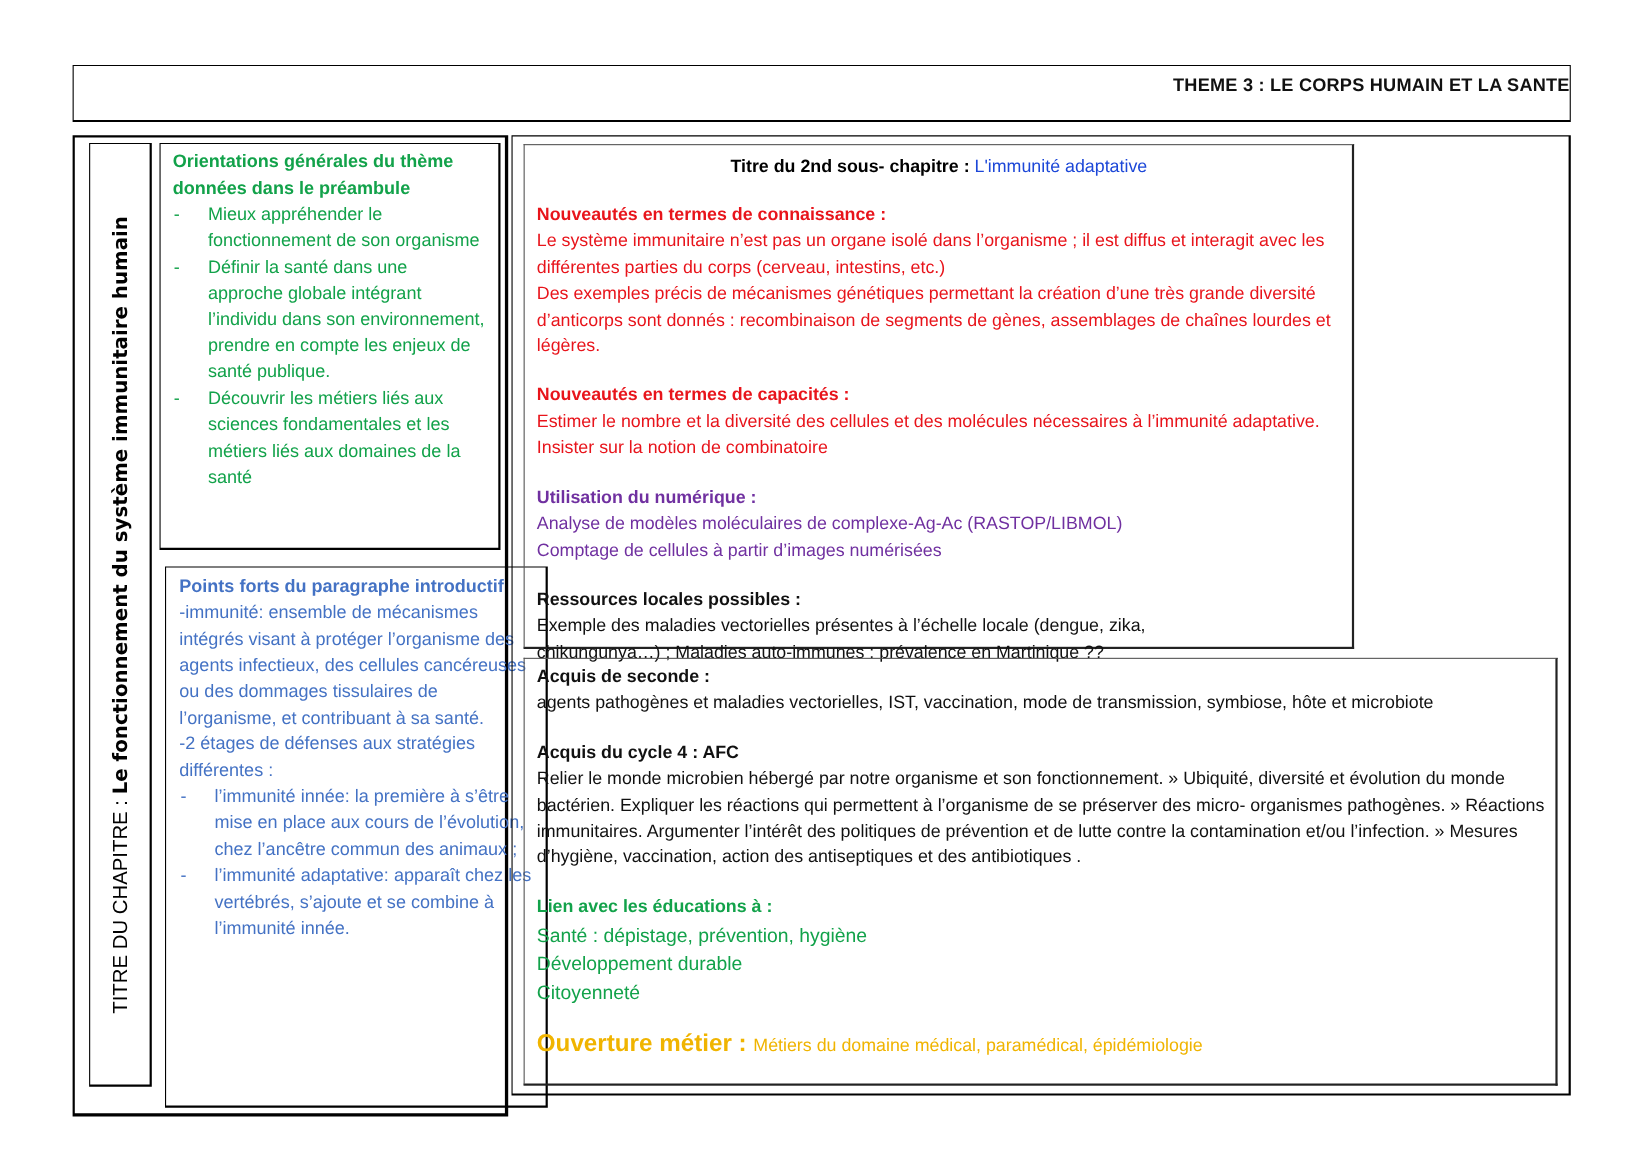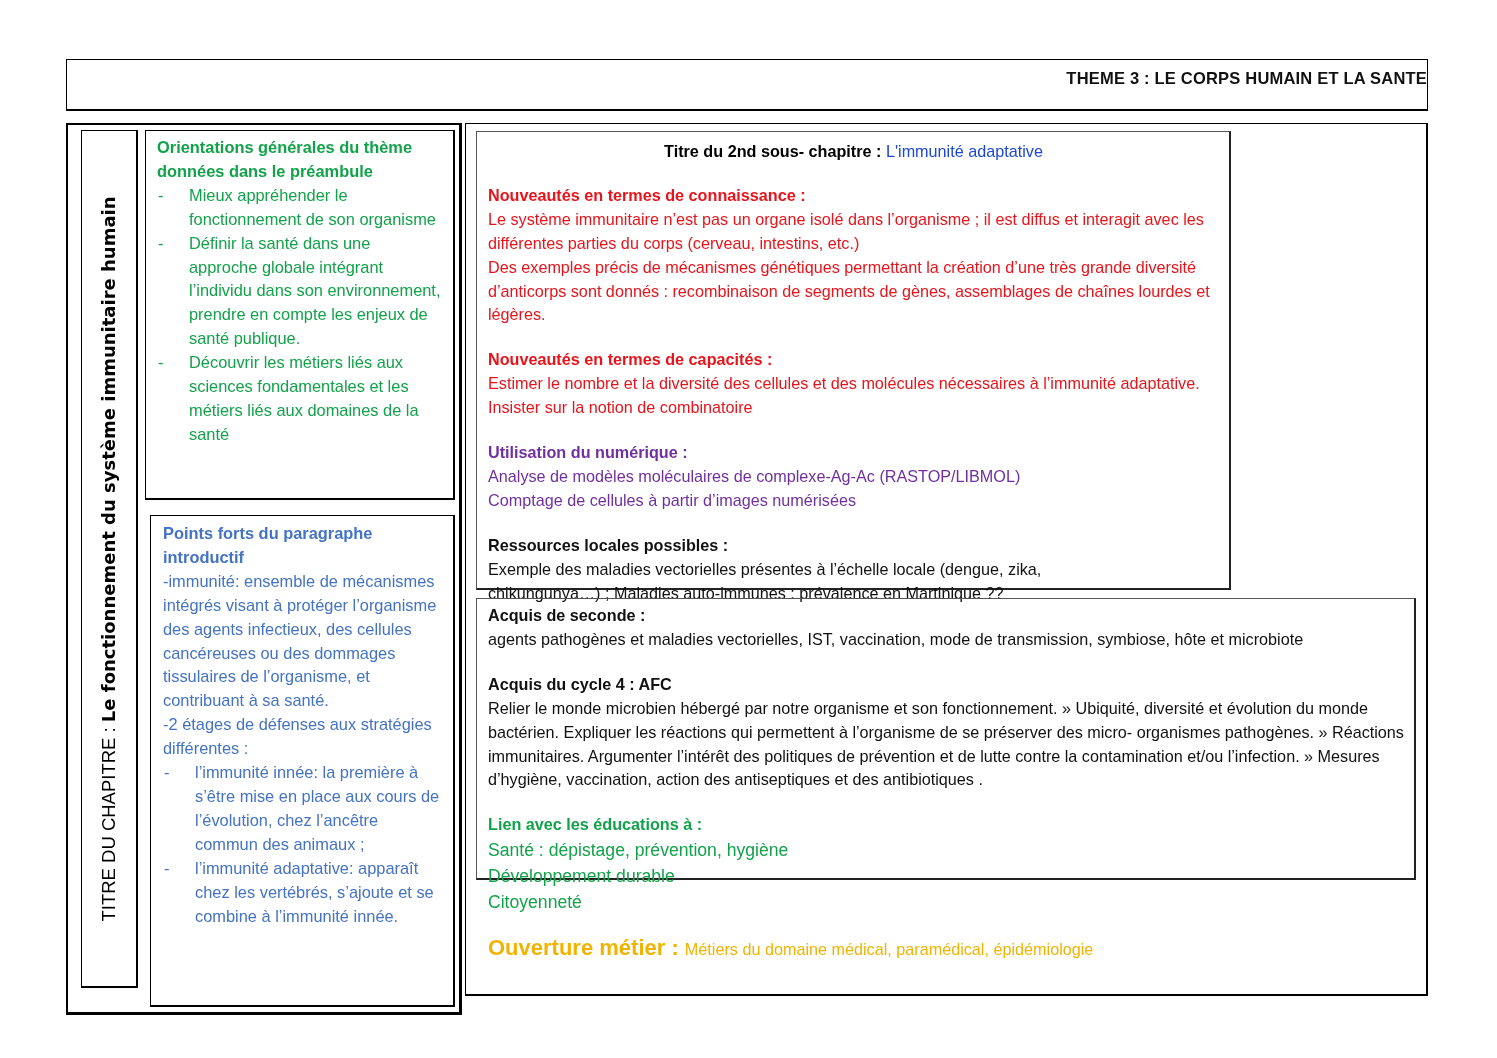--- a/index.html
+++ b/index.html
@@ -33,39 +33,39 @@
     white-space: nowrap; font-size: 18.5px; color: #000;
   }
   .chapter-text .lbl { font-weight: normal; }
   .chapter-text .val { font-weight: bold; font-family: "DejaVu Sans", sans-serif; font-size: 18px; }
   .orient-box {
     left: 145px; top: 130px; width: 310px; height: 370px;
     border: 1.2px solid #000; border-right-width: 2px; border-bottom-width: 2px;
     padding: 5px 10px 0 11px; color: #12a24a; font-size: 16.4px; line-height: 23.9px;
   }
   .points-box {
-    left: 150px; top: 515px; width: 305px; height: 492px;
+    left: 150px; top: 515px; width: 348px; height: 492px;
     border: 1.2px solid #000; border-right-width: 2px; border-bottom-width: 2px;
     padding: 6px 8px 0 12px; color: #4472c4; font-size: 16.4px; line-height: 23.9px;
   }
   .hdr { font-weight: bold; }
   ul.dash { list-style: none; margin: 0; padding: 0; }
   ul.dash li { position: relative; padding-left: 32px; }
   ul.dash li::before { content: "-"; position: absolute; left: 1px; top: 0; }
   .right-outer {
     left: 465px; top: 123px; width: 963px; height: 873px;
     border: 1.5px solid #000; border-right-width: 2.5px; border-bottom-width: 2.5px;
   }
   .upper-box {
     left: 476px; top: 131px; width: 755px; height: 459px;
     border: 1.2px solid #555; border-right: 2px solid #222; border-bottom: 2px solid #222;
     padding: 8px 10px 0 11px; font-size: 16.2px; line-height: 23.9px;
   }
   .lower-box {
-    left: 476px; top: 598px; width: 940px; height: 282px;
+    left: 476px; top: 598px; width: 940px; height: 389px;
     border: 1.2px solid #555; border-right: 2px solid #222; border-bottom: 2px solid #222;
     padding: 5px 10px 0 11px; font-size: 16.2px; line-height: 23.9px; color: #111;
   }
   .subch-title { text-align: center; margin-bottom: 20px; }
   .subch-title .lbl { font-weight: bold; color: #000; }
   .subch-title .val { color: #1c47d8; }
   .section { margin-bottom: 21px; }
   .red { color: #e8141b; }
   .purple { color: #7030a0; }
   .black { color: #111; }

